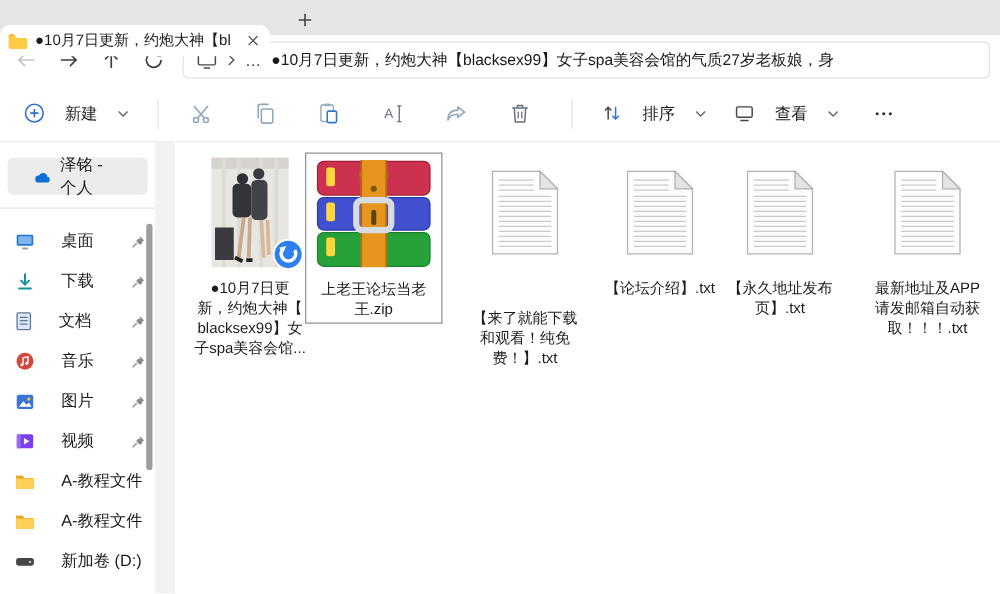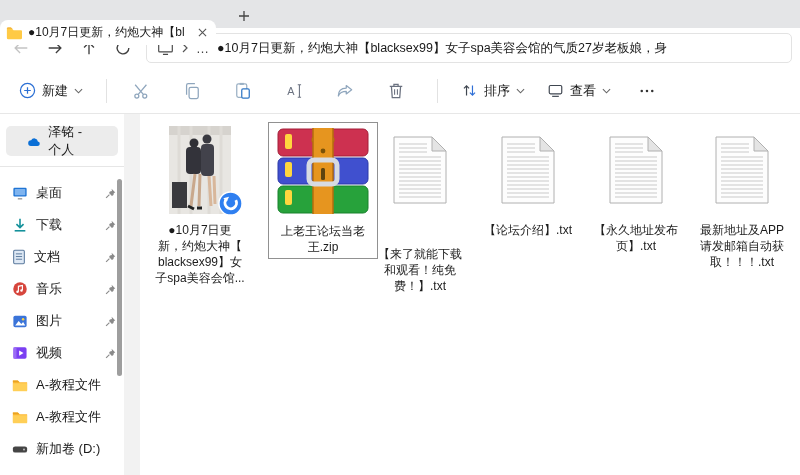--- a/index.html
+++ b/index.html
@@ -22,33 +22,33 @@
   .navbtn { width:34px; height:32px; display:flex; align-items:center; justify-content:center;
     border-radius:4px; }
   .addrfield { flex:1; height:30px; margin-left:6px; border:1px solid #e3e3e3; border-radius:5px;
     background:#fff; display:flex; align-items:center; padding:0 10px; gap:8px; overflow:hidden; }
   .addr-path { font-size:12.5px; color:#191919; white-space:nowrap; overflow:hidden; }
   .addr-ellipsis { font-size:13px; color:#444; }
 
   
   .toolbar { height:46px; background:#fff; border-bottom:1px solid #e7e7e7; display:flex;
     align-items:center; padding:0 10px; gap:4px; }
-  .tb-btn { display:flex; align-items:center; gap:6px; padding:6px 9px; border-radius:5px;
+  .tb-btn { display:flex; align-items:center; gap:16px; padding:6px 9px; border-radius:5px;
     font-size:13px; color:#1b1b1b; }
   .tb-icon { width:40px; height:34px; display:flex; align-items:center; justify-content:center;
     border-radius:5px; margin-right:7px; }
   .tb-sep { width:1px; height:24px; background:#e2e2e2; margin:0 10px; }
 
   
   .content { position:relative; display:flex; height:361px; }
   .sidebar { position:relative; width:124px; background:#fff; padding-top:12px; flex:none; }
   .sb-onedrive { margin:0 6px; height:30px; background:#ececec; border-radius:5px; display:flex;
     align-items:center; gap:8px; padding:0 20px; font-size:13px; color:#1b1b1b; }
   .sb-sep { height:1px; background:#e6e6e6; margin:10px 0; }
-  .sb-item { height:32px; display:flex; align-items:center; gap:8px; padding:0 8px 0 12px;
+  .sb-item { height:32px; display:flex; align-items:center; gap:21px; padding:0 8px 0 12px;
     font-size:13px; color:#1b1b1b; white-space:nowrap; }
   .sb-pin { margin-left:auto; display:flex; }
   .sb-scroll { position:absolute; left:117px; top:65px; width:5px; height:197px; background:#9e9e9e;
     border-radius:3px; }
   .band { width:16px; background:#f2f2f2; flex:none; }
   .main { position:relative; flex:1; background:#fff; }
 
   
   .fitem { position:absolute; top:8px; width:104px; display:flex; flex-direction:column;
     align-items:center; }
@@ -363,21 +363,21 @@
               </svg>
             </span>
           </div>
         </div>
         <div class="flabel">●10月7日更
 新，约炮大神【
 blacksex99】女
 子spa美容会馆...</div>
       </div>
 
-      <div class="fitem selected" style="left:128px;width:110px;">
+      <div class="fitem selected" style="left:104px;width:110px;">
         <div class="ficon">
           <svg width="92" height="86" viewBox="0 0 92 86">
             <rect x="1" y="1" width="90" height="27" rx="5" fill="#cd3150" stroke="#a31f39"></rect>
             <rect x="1" y="30" width="90" height="26" rx="5" fill="#4050cf" stroke="#2b39a8"></rect>
             <rect x="1" y="58" width="90" height="27" rx="5" fill="#27a23b" stroke="#18822c"></rect>
             <rect x="8" y="6" width="7" height="15" rx="2" fill="#ffd63e"></rect>
             <rect x="8" y="34" width="7" height="15" rx="2" fill="#ffd63e"></rect>
             <rect x="8" y="62" width="7" height="15" rx="2" fill="#ffd63e"></rect>
             <path d="M35 14 Q46 2 57 14 V10 Q46 0 35 10z" fill="#e6951f" stroke="#b56d0d"></path>
             <rect x="36" y="0" width="20" height="86" fill="#e6951f"></rect>
@@ -414,21 +414,21 @@
             <path d="M39 1v14h14z" fill="#e4e4e4" stroke="#b0b0b0"></path>
             <g stroke="#c9c9c9" stroke-width="1">
               <path d="M6 8h28M6 12h28M6 16h28"></path>
               <path d="M6 21h42M6 25h42M6 29h42M6 33h42M6 37h42M6 41h42M6 45h42M6 49h42M6 53h42M6 57h42M6 61h42"></path>
             </g>
           </svg>
         </div>
         <div class="flabel">【论坛介绍】.txt</div>
       </div>
 
-      <div class="fitem" style="left:444px;">
+      <div class="fitem" style="left:432px;">
         <div class="ficon">
           <svg width="54" height="68" viewBox="0 0 54 68">
             <path d="M1 1h38l14 14v52H1z" fill="#fdfdfd" stroke="#b0b0b0"></path>
             <path d="M39 1v14h14z" fill="#e4e4e4" stroke="#b0b0b0"></path>
             <g stroke="#c9c9c9" stroke-width="1">
               <path d="M6 8h28M6 12h28M6 16h28"></path>
               <path d="M6 21h42M6 25h42M6 29h42M6 33h42M6 37h42M6 41h42M6 45h42M6 49h42M6 53h42M6 57h42M6 61h42"></path>
             </g>
           </svg>
         </div>

